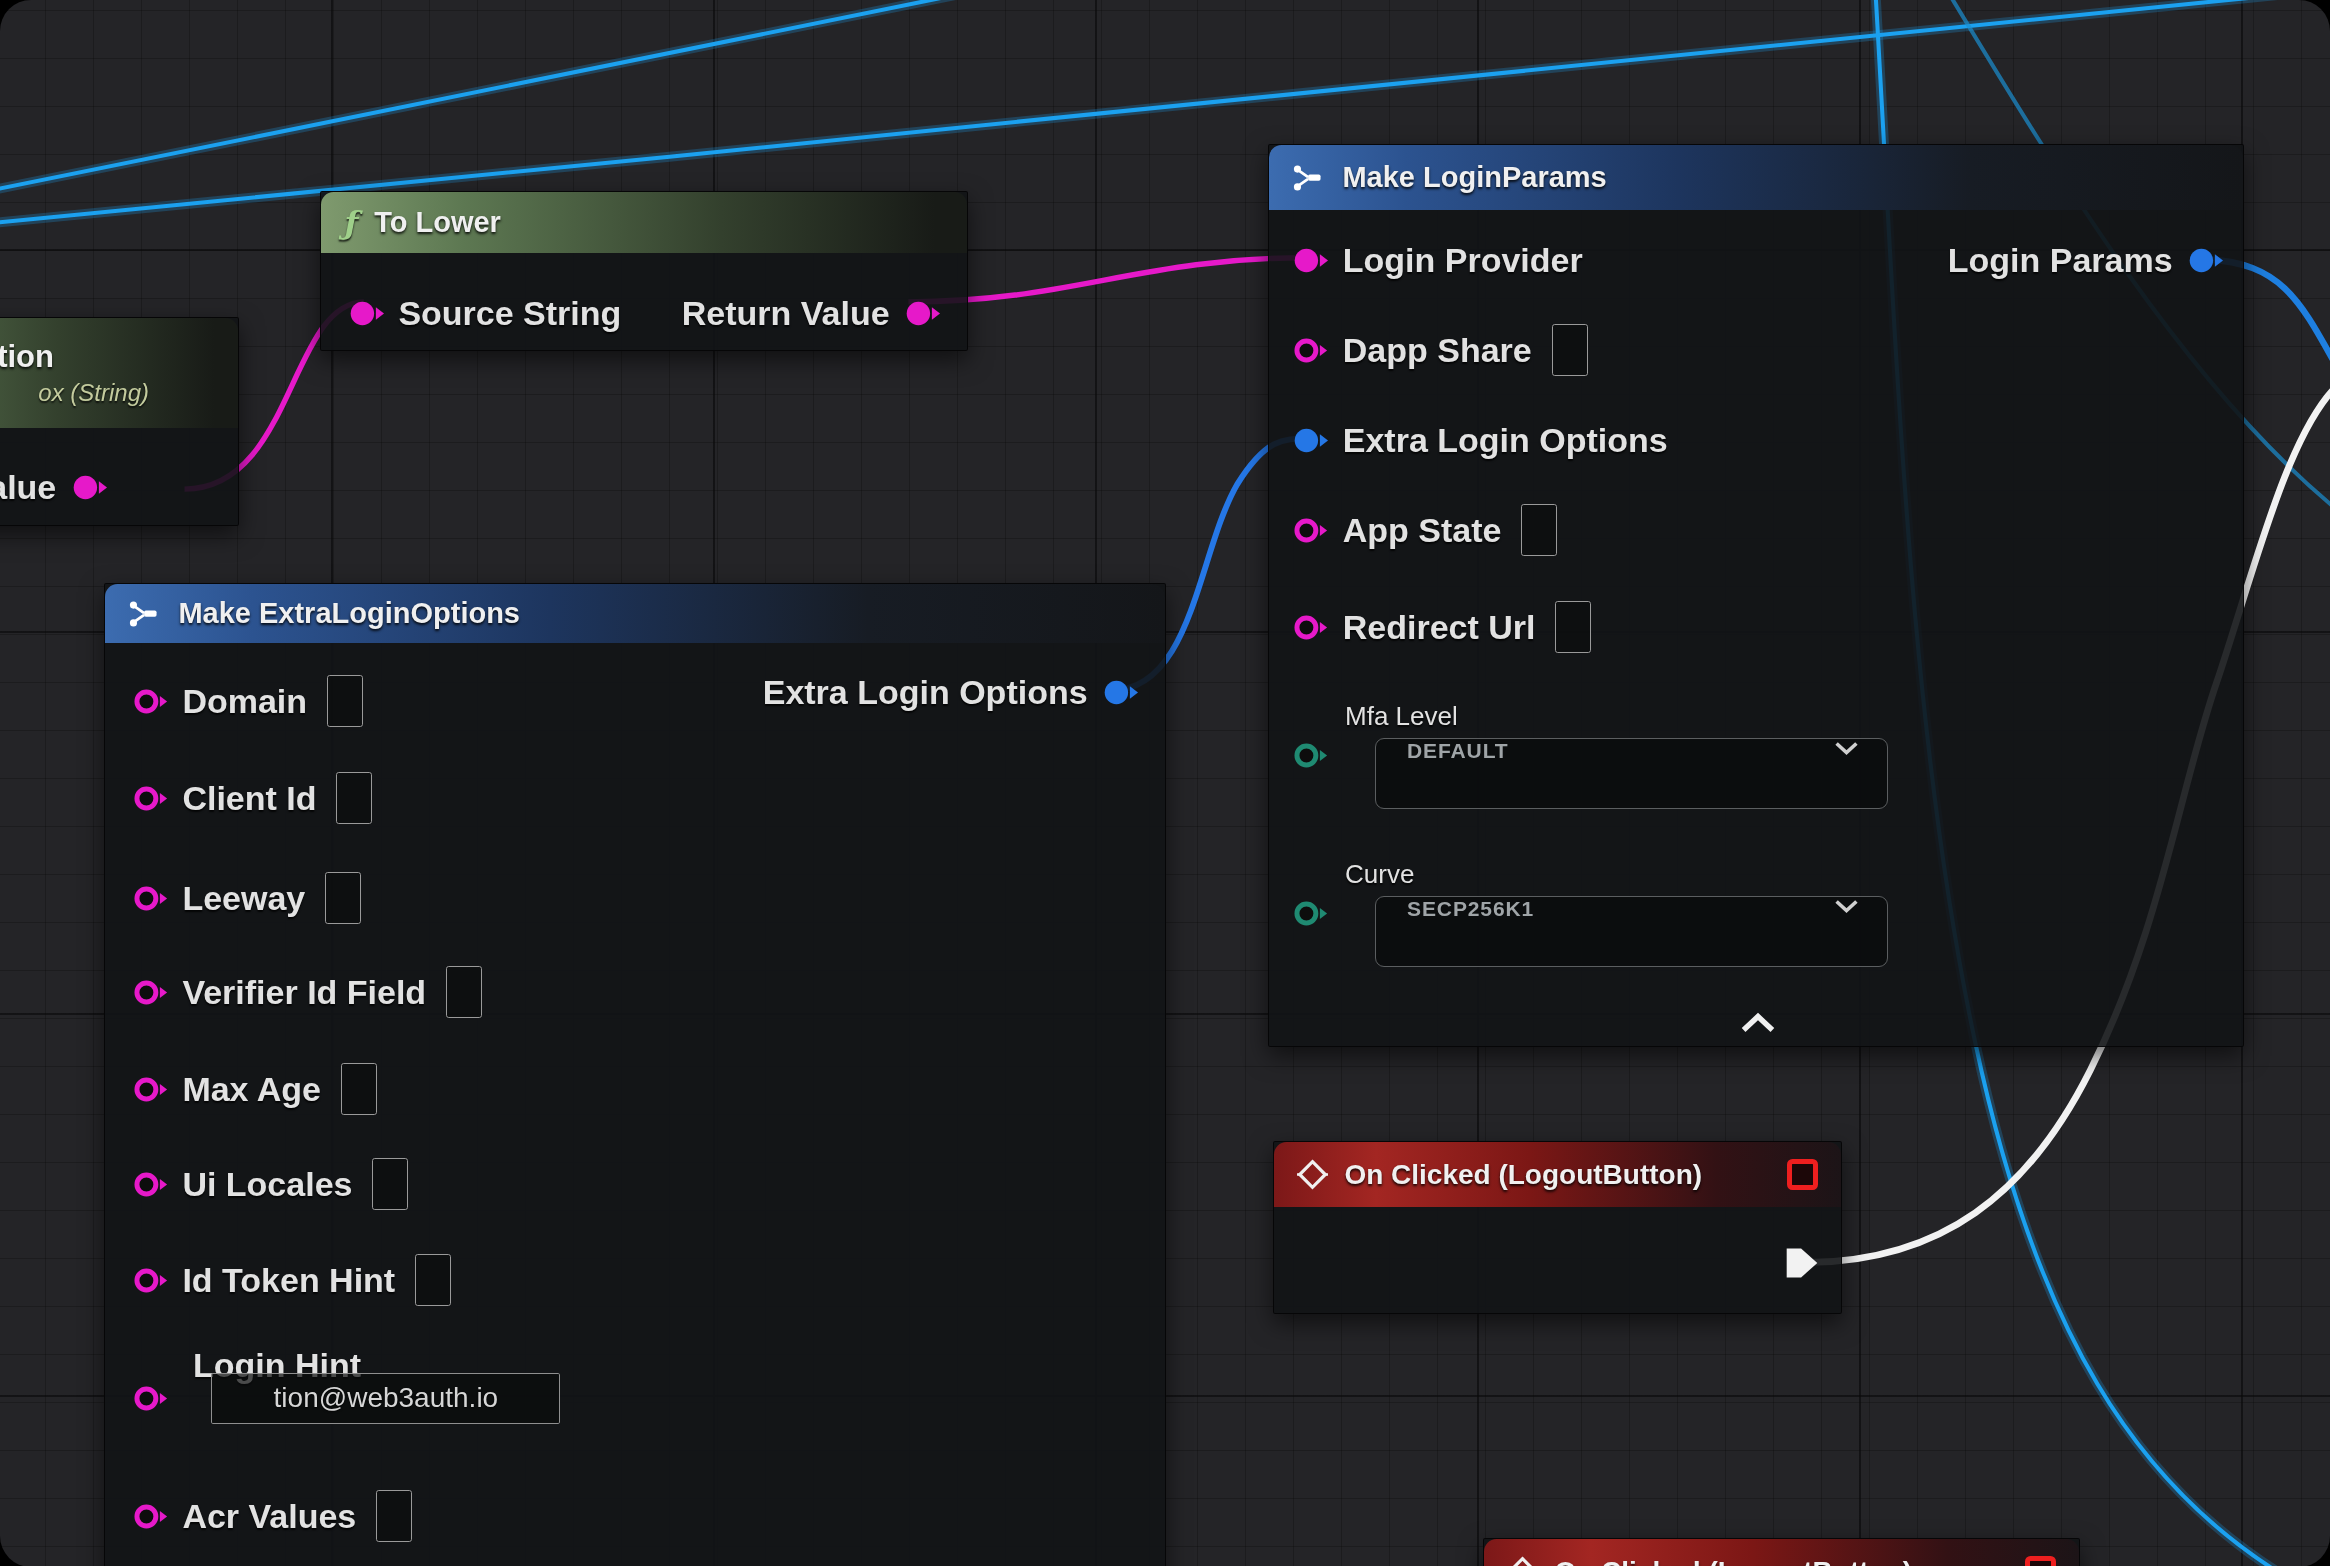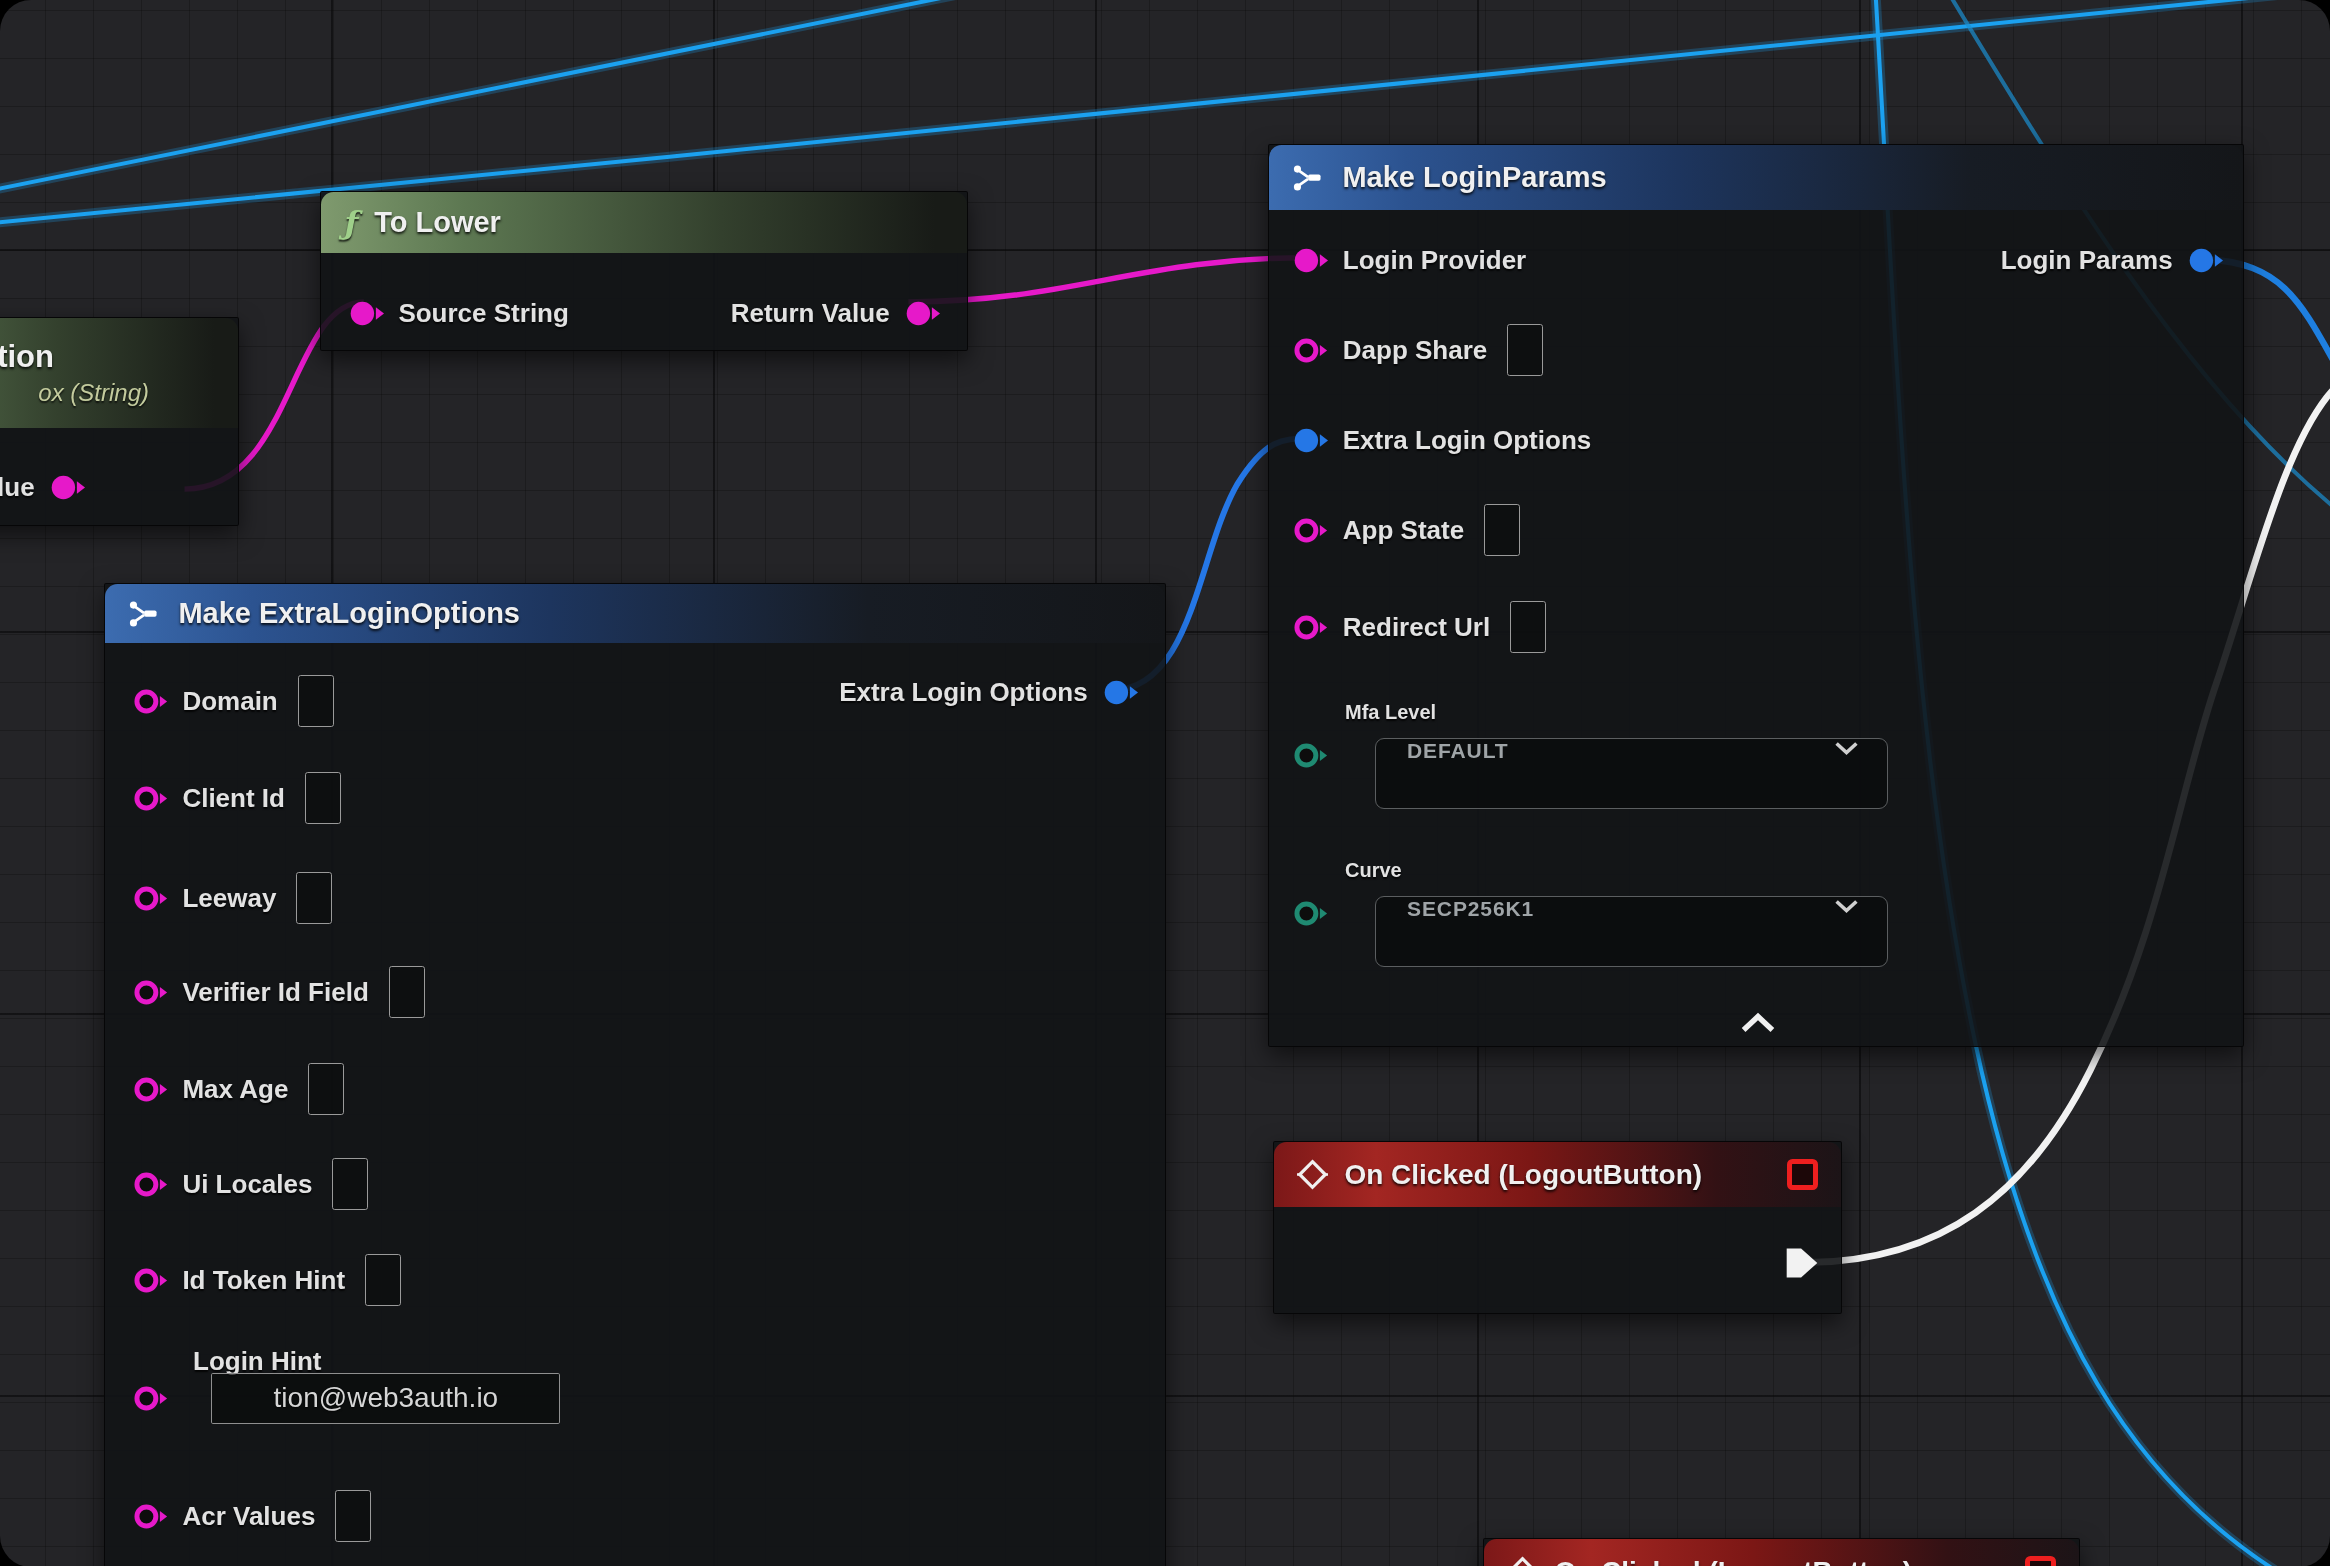--- a/index.html
+++ b/index.html
@@ -31,29 +31,29 @@
     display:flex;align-items:center;gap:16px;padding:0 23.4px;
     color:#f0f0f0;font-weight:bold;font-size:29px;
     text-shadow:0 1.8px 2.7px rgba(0,0,0,.85);
   }
   .hdr-blue{background:linear-gradient(to right,#3c6cb0 0%,#2c5390 14%,#1d355e 42%,#171c24 72%,#141619 100%),
             linear-gradient(to bottom,rgba(255,255,255,.18),rgba(0,0,0,.25));}
   .hdr-green{background:linear-gradient(to right,#7f9a6e 0%,#5d7852 22%,#33402d 62%,#181b17 95%);}
   .hdr-red{background:linear-gradient(to right,#7c1818 0%,#a32622 18%,#7c1715 45%,#321114 78%,#1c1417 100%);}
   .row{position:absolute;display:flex;align-items:center;gap:14.4px;height:58px;}
   .row-out{position:absolute;display:flex;align-items:center;gap:14.4px;height:58px;justify-content:center;}
-  .pin-label{color:#e2e2e2;font-size:26px;font-weight:600;text-shadow:0 1.8px 1.8px rgba(0,0,0,.8);white-space:nowrap;}
+  .pin-label{color:#e2e2e2;font-size:34px;font-weight:600;text-shadow:0 1.8px 1.8px rgba(0,0,0,.8);white-space:nowrap;}
   .txt-box{width:36px;height:52px;border:1.8px solid #9a9a9a;border-radius:2.7px;background:rgba(10,11,12,.6);margin-left:5.4px;}
   .combo{
     width:513px;height:71px;border:1.8px solid #5b5e60;border-radius:9px;
     background:rgba(10,12,13,.85);display:flex;align-items:flex-start;justify-content:space-between;
     padding:0 27px 0 31px;
   }
   .combo .val{color:#9fa4a7;font-size:21px;letter-spacing:0.9px;font-weight:600;}
-  .enum-label{color:#e2e2e2;font-size:20px;font-weight:700;text-shadow:0 1.8px 1.8px rgba(0,0,0,.8);}
+  .enum-label{color:#e2e2e2;font-size:26px;font-weight:400;text-shadow:0 1.8px 1.8px rgba(0,0,0,.8);}
   .hint-input{
     width:349px;height:51px;border:1.8px solid #8f8f8f;border-radius:1.8px;
     background:rgba(10,11,12,.7);color:#d6d6d6;font-size:28px;
     display:flex;align-items:center;justify-content:center;white-space:nowrap;
     text-shadow:0 0.9px 1.8px rgba(0,0,0,.7);
   }
   .delegate-pin{width:31px;height:31px;border:5.4px solid #ee1f1f;border-radius:5.4px;background:#1c0708;}
   .collapse-btn{position:absolute;display:flex;align-items:center;justify-content:center;width:63px;height:40px;cursor:pointer;}
   .subtitle{font-style:italic;font-weight:normal;color:#c3cb9d;font-size:24px;text-shadow:0 1.8px 1.8px rgba(0,0,0,.7);}
   .fn-icon{font-family:"DejaVu Serif",serif;font-style:italic;color:#9fd08a;font-size:32px;font-weight:bold;text-shadow:0 1.8px 1.8px rgba(0,0,0,.8);}

